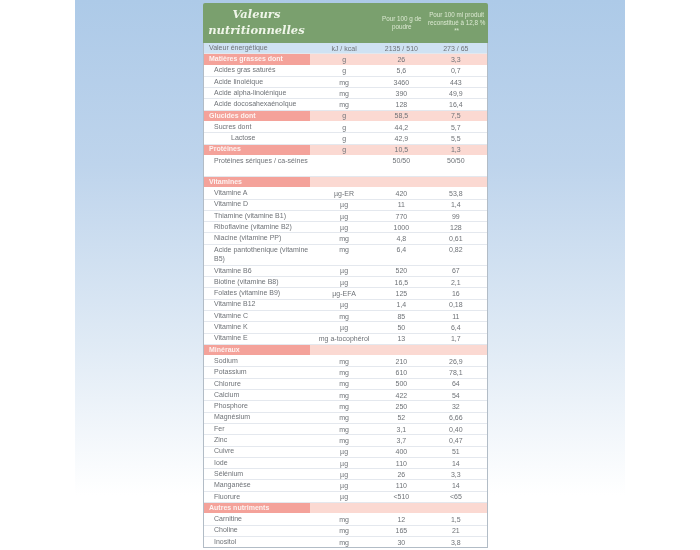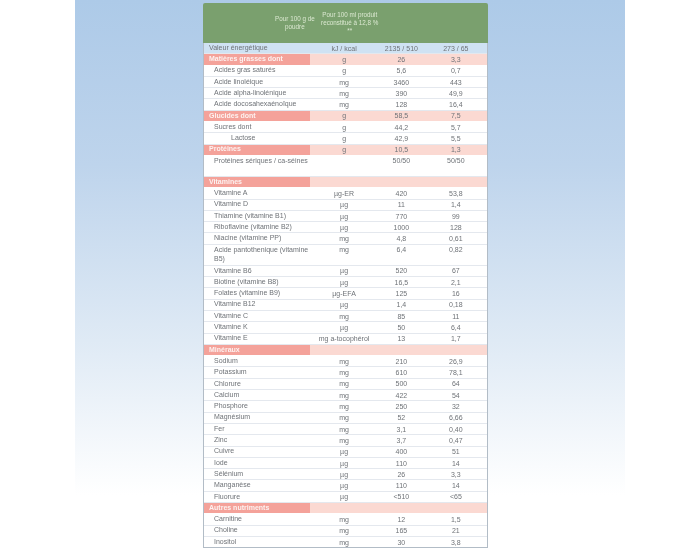--- a/index.html
+++ b/index.html
@@ -57,20 +57,21 @@
   .row.tall .c-unit, .row.tall .c-v1, .row.tall .c-v2 { line-height:1.25; }
 </style>
 </head>
 <body>
 
 <div class="stage">
   <div class="sky"></div>
 
   <div class="panel">
     <div class="green-header">
+      <div class="gh-title">Valeurs nutritionnelles</div>
       <div class="gh-spacer"></div>
       <div class="gh-col c1">Pour 100 g de poudre</div>
       <div class="gh-col c2">Pour 100 ml produit reconstitué à 12,8 % **</div>
     </div>
     <div class="rows">
         <div class="row energy">
     <div class="c-label">Valeur énergétique</div>
     <div class="c-unit">kJ / kcal</div>
     <div class="c-v1">2135 / 510</div>
     <div class="c-v2">273 / 65</div>

